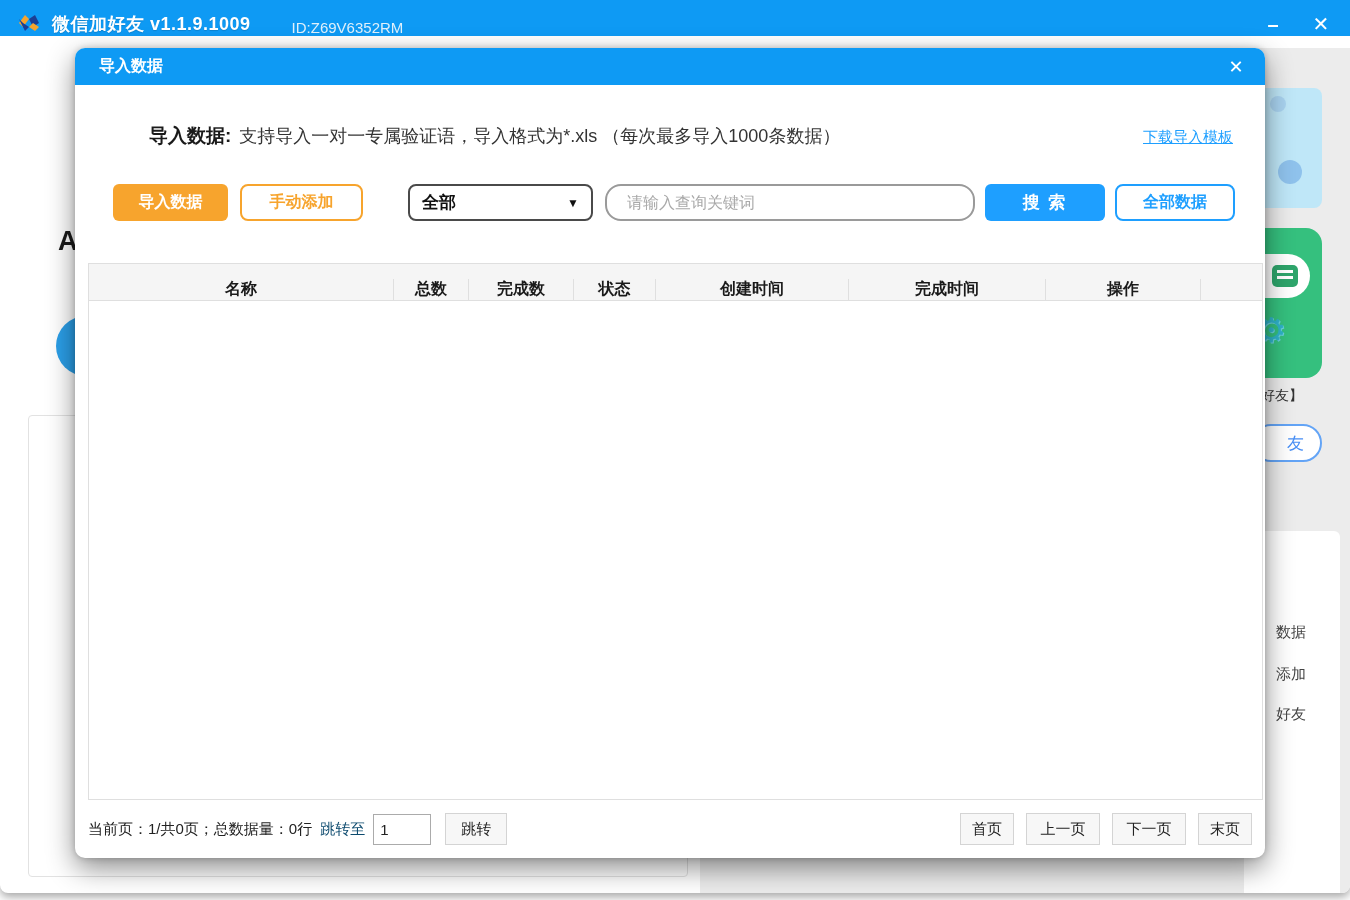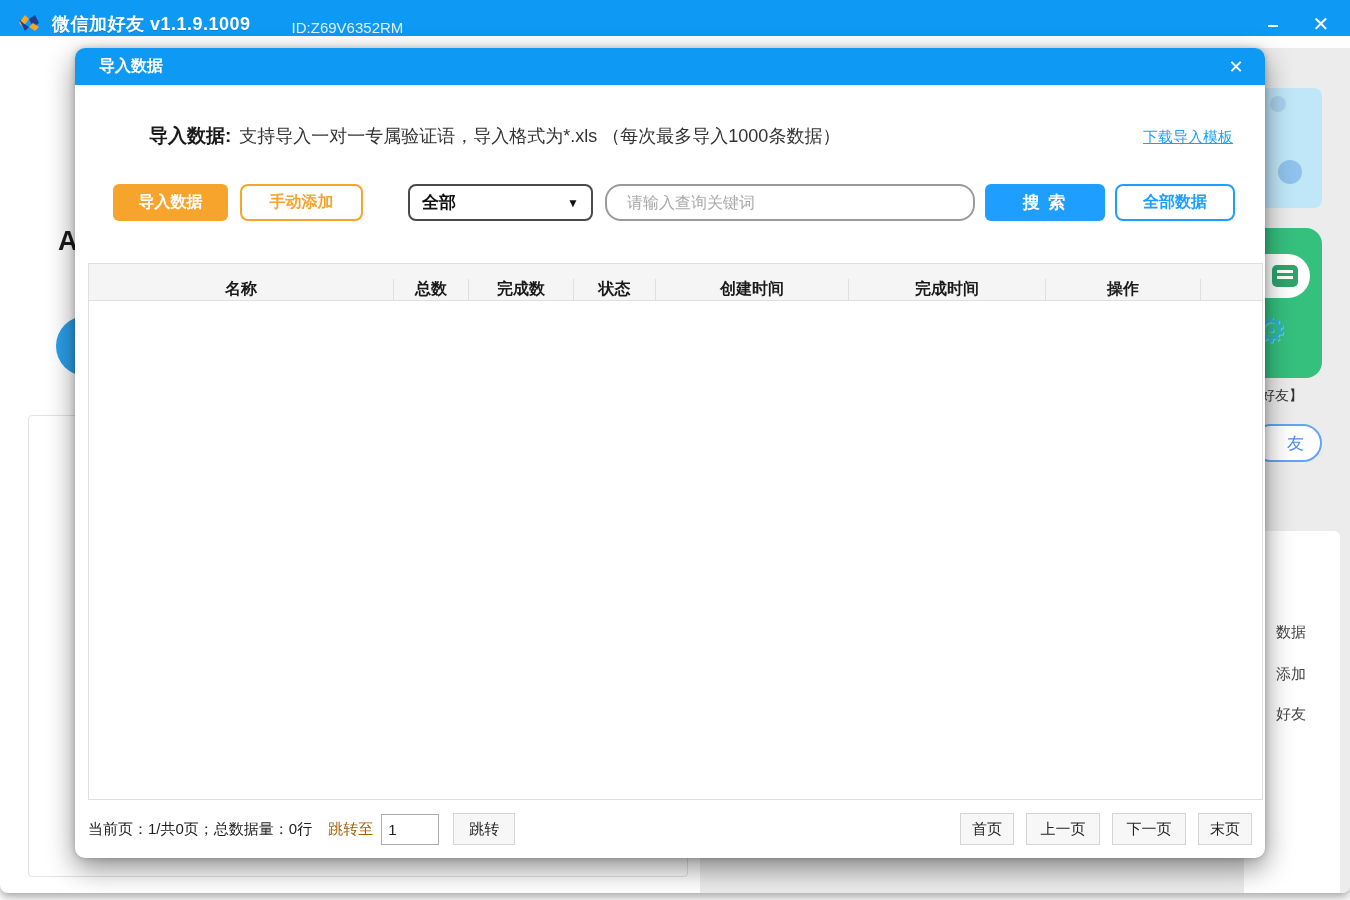--- a/index.html
+++ b/index.html
@@ -86,21 +86,21 @@
   .data-table { position:absolute; left:13px; top:215px; width:1175px; height:537px;
     border:1px solid #DFDFDF; background:#fff; }
   .thead { display:flex; height:37px; background:#F5F5F5; border-bottom:1px solid #DFDFDF;align-items:flex-end; }
   .th { display:flex; align-items:center; justify-content:center; font-size:16px; font-weight:bold;
     color:#1a1a1a; border-right:1px solid #DFDFDF; }
   .th:last-child { border-right:none; }
   .tbody { flex:1; background:#fff; }
 
   .pager { position:absolute; left:13px; right:13px; top:764px; height:34px; display:flex; align-items:center; }
   .pager-summary { font-size:15px; color:#222; }
-  .jump-label { font-size:15px; color:#a16207; margin-left:16px; }
+  .jump-label { font-size:15px; color:#0c4a6e; margin-left:8px; }
   .jump-input { width:58px; height:31px; border:1px solid #ABABAB; margin-left:8px; padding:0 6px;
     font-size:15px; color:#222; outline:none; font-family:"Liberation Sans","DejaVu Sans",sans-serif; }
   .pg-btn { height:32px; background:#F7F7F7; border:1px solid #D4D4D4; color:#222; font-size:15px;
     display:inline-flex; align-items:center; justify-content:center; cursor:pointer; }
   .jump-btn { width:62px; margin-left:14px; }
   .pager-right { margin-left:auto; display:flex; gap:12px; }
   .pg-first,.pg-last { width:54px; }
   .pg-prev,.pg-next { width:74px; }
 </style>
 </head>

